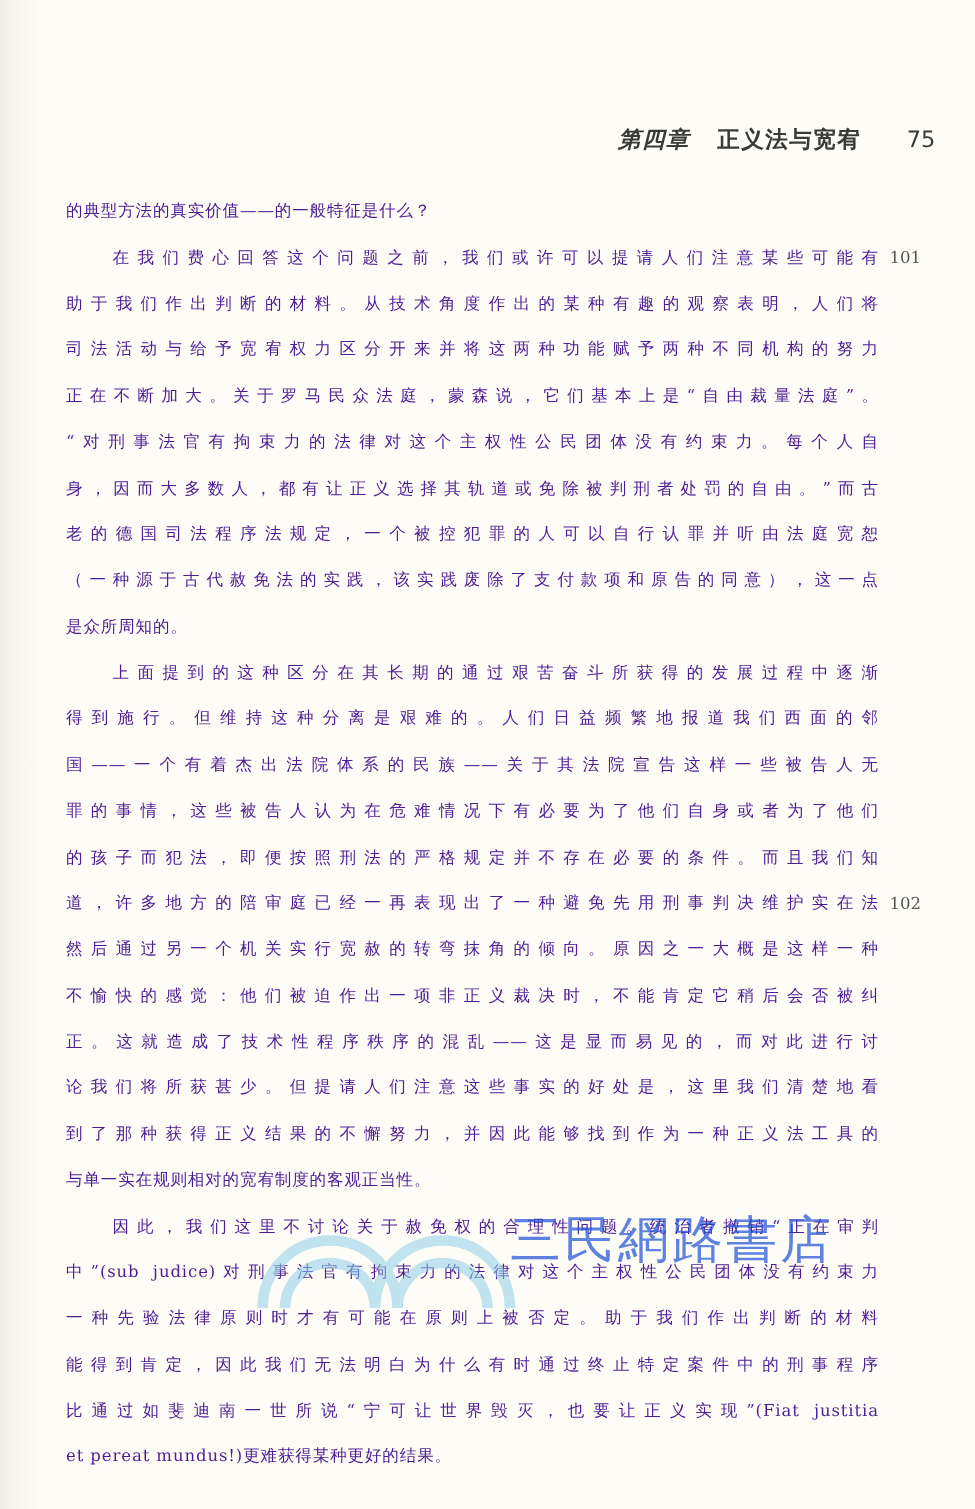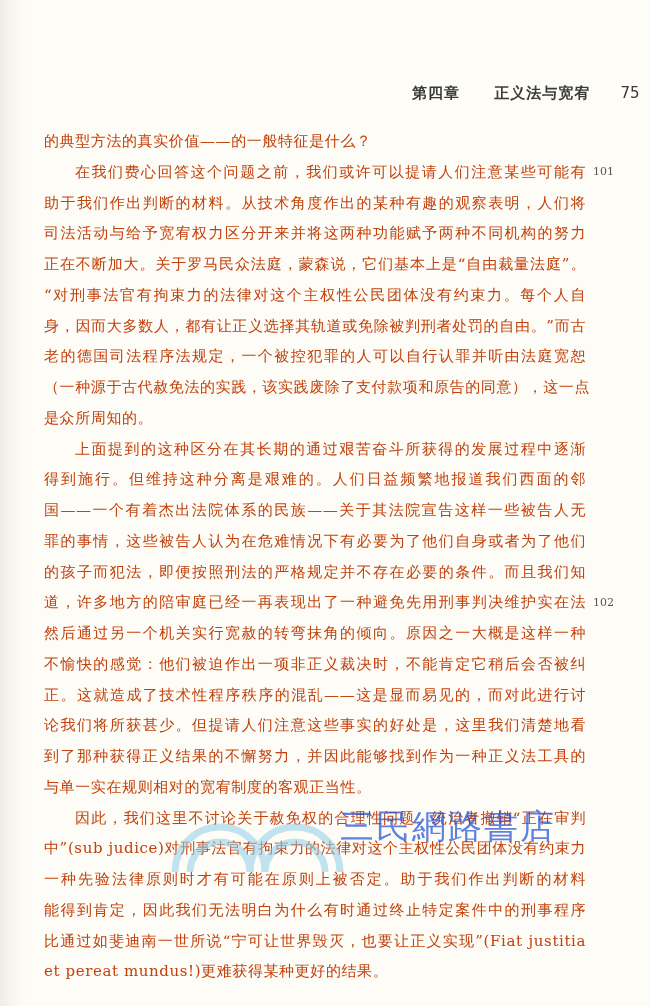--- a/index.html
+++ b/index.html
@@ -25,39 +25,39 @@
       position: absolute;
       top: 84px;
       left: 412px;
       font-family: "DejaVu Sans", "Liberation Sans", sans-serif;
       font-weight: bold;
       font-size: 15px;
       color: #3a3a3a;
       letter-spacing: 1px;
       white-space: nowrap;
     }
-    .running-head .chapter { margin-right: 28px; }
+    .running-head .chapter { margin-right: 12px; font-style: italic; }
     .running-head .title { margin-right: 24px; }
     .running-head .pageno { font-weight: normal; letter-spacing: 0; }
 
     .body-text {
       position: absolute;
       left: 44px;
       top: 126px;
       width: 542px;
     }
     .line {
       height: 30.75px;
       line-height: 30.75px;
-      font-size: 15px;
+      font-size: 11px;
       white-space: nowrap;
       text-align: justify;
       text-align-last: justify;
       letter-spacing: 0.6px;
-      color: #c2410c;
+      color: #4c1d95;
     }
     .line.last {
       text-align-last: left;
     }
     .line.indent {
       padding-left: 31px;
     }
     .margin-num {
       position: absolute;
       left: 593px;

